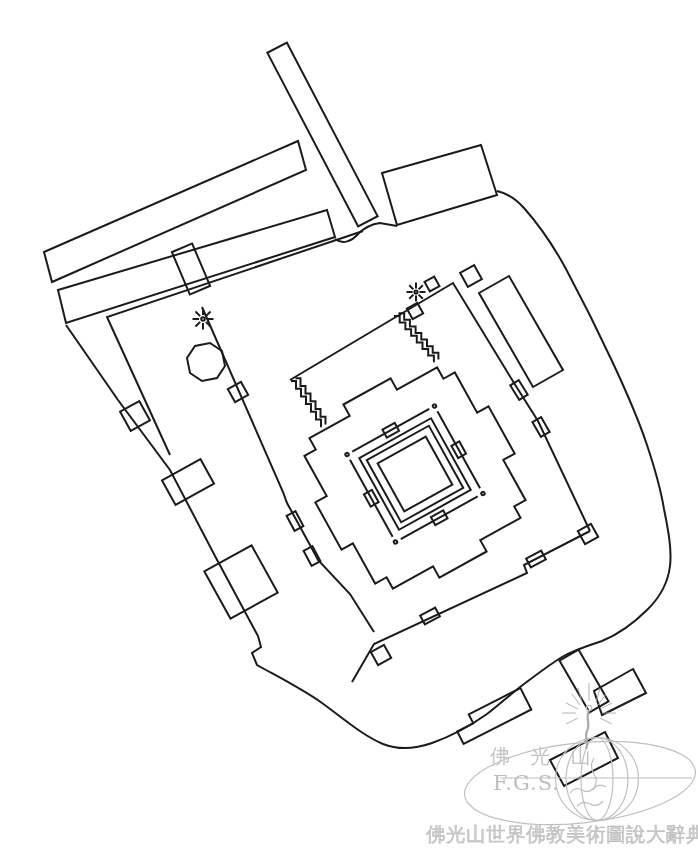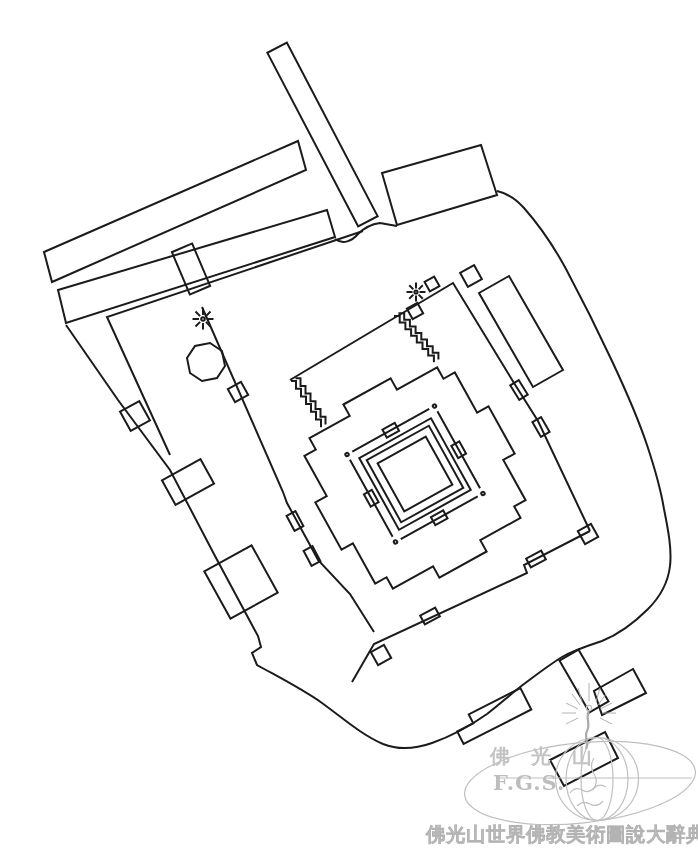--- a/index.html
+++ b/index.html
@@ -1,17 +1,17 @@
 <!DOCTYPE html>
 <html><head>
 <meta charset="utf-8">
 <style>
   html,body{margin:0;padding:0;background:#ffffff;}
   .stage{position:relative;width:698px;height:850px;background:#ffffff;overflow:hidden;
-         font-family:"DejaVu Sans", sans-serif;font-weight:bold;}
+         font-family:"DejaVu Sans", sans-serif;}
   svg{display:block}
   
   .ink path,.ink polygon,.ink rect,.ink line,.ink circle,.ink polyline,.ink ellipse{
       stroke:#1b1b1b; fill:none; stroke-width:2; stroke-linejoin:miter; stroke-linecap:butt;}
   .w22{stroke-width:2.2}
   .w26{stroke-width:2.6}
   .w16{stroke-width:1.6}
   .w13{stroke-width:1.3}
   .fw{fill:#ffffff}
   .fb{fill:#1b1b1b;stroke:none}

